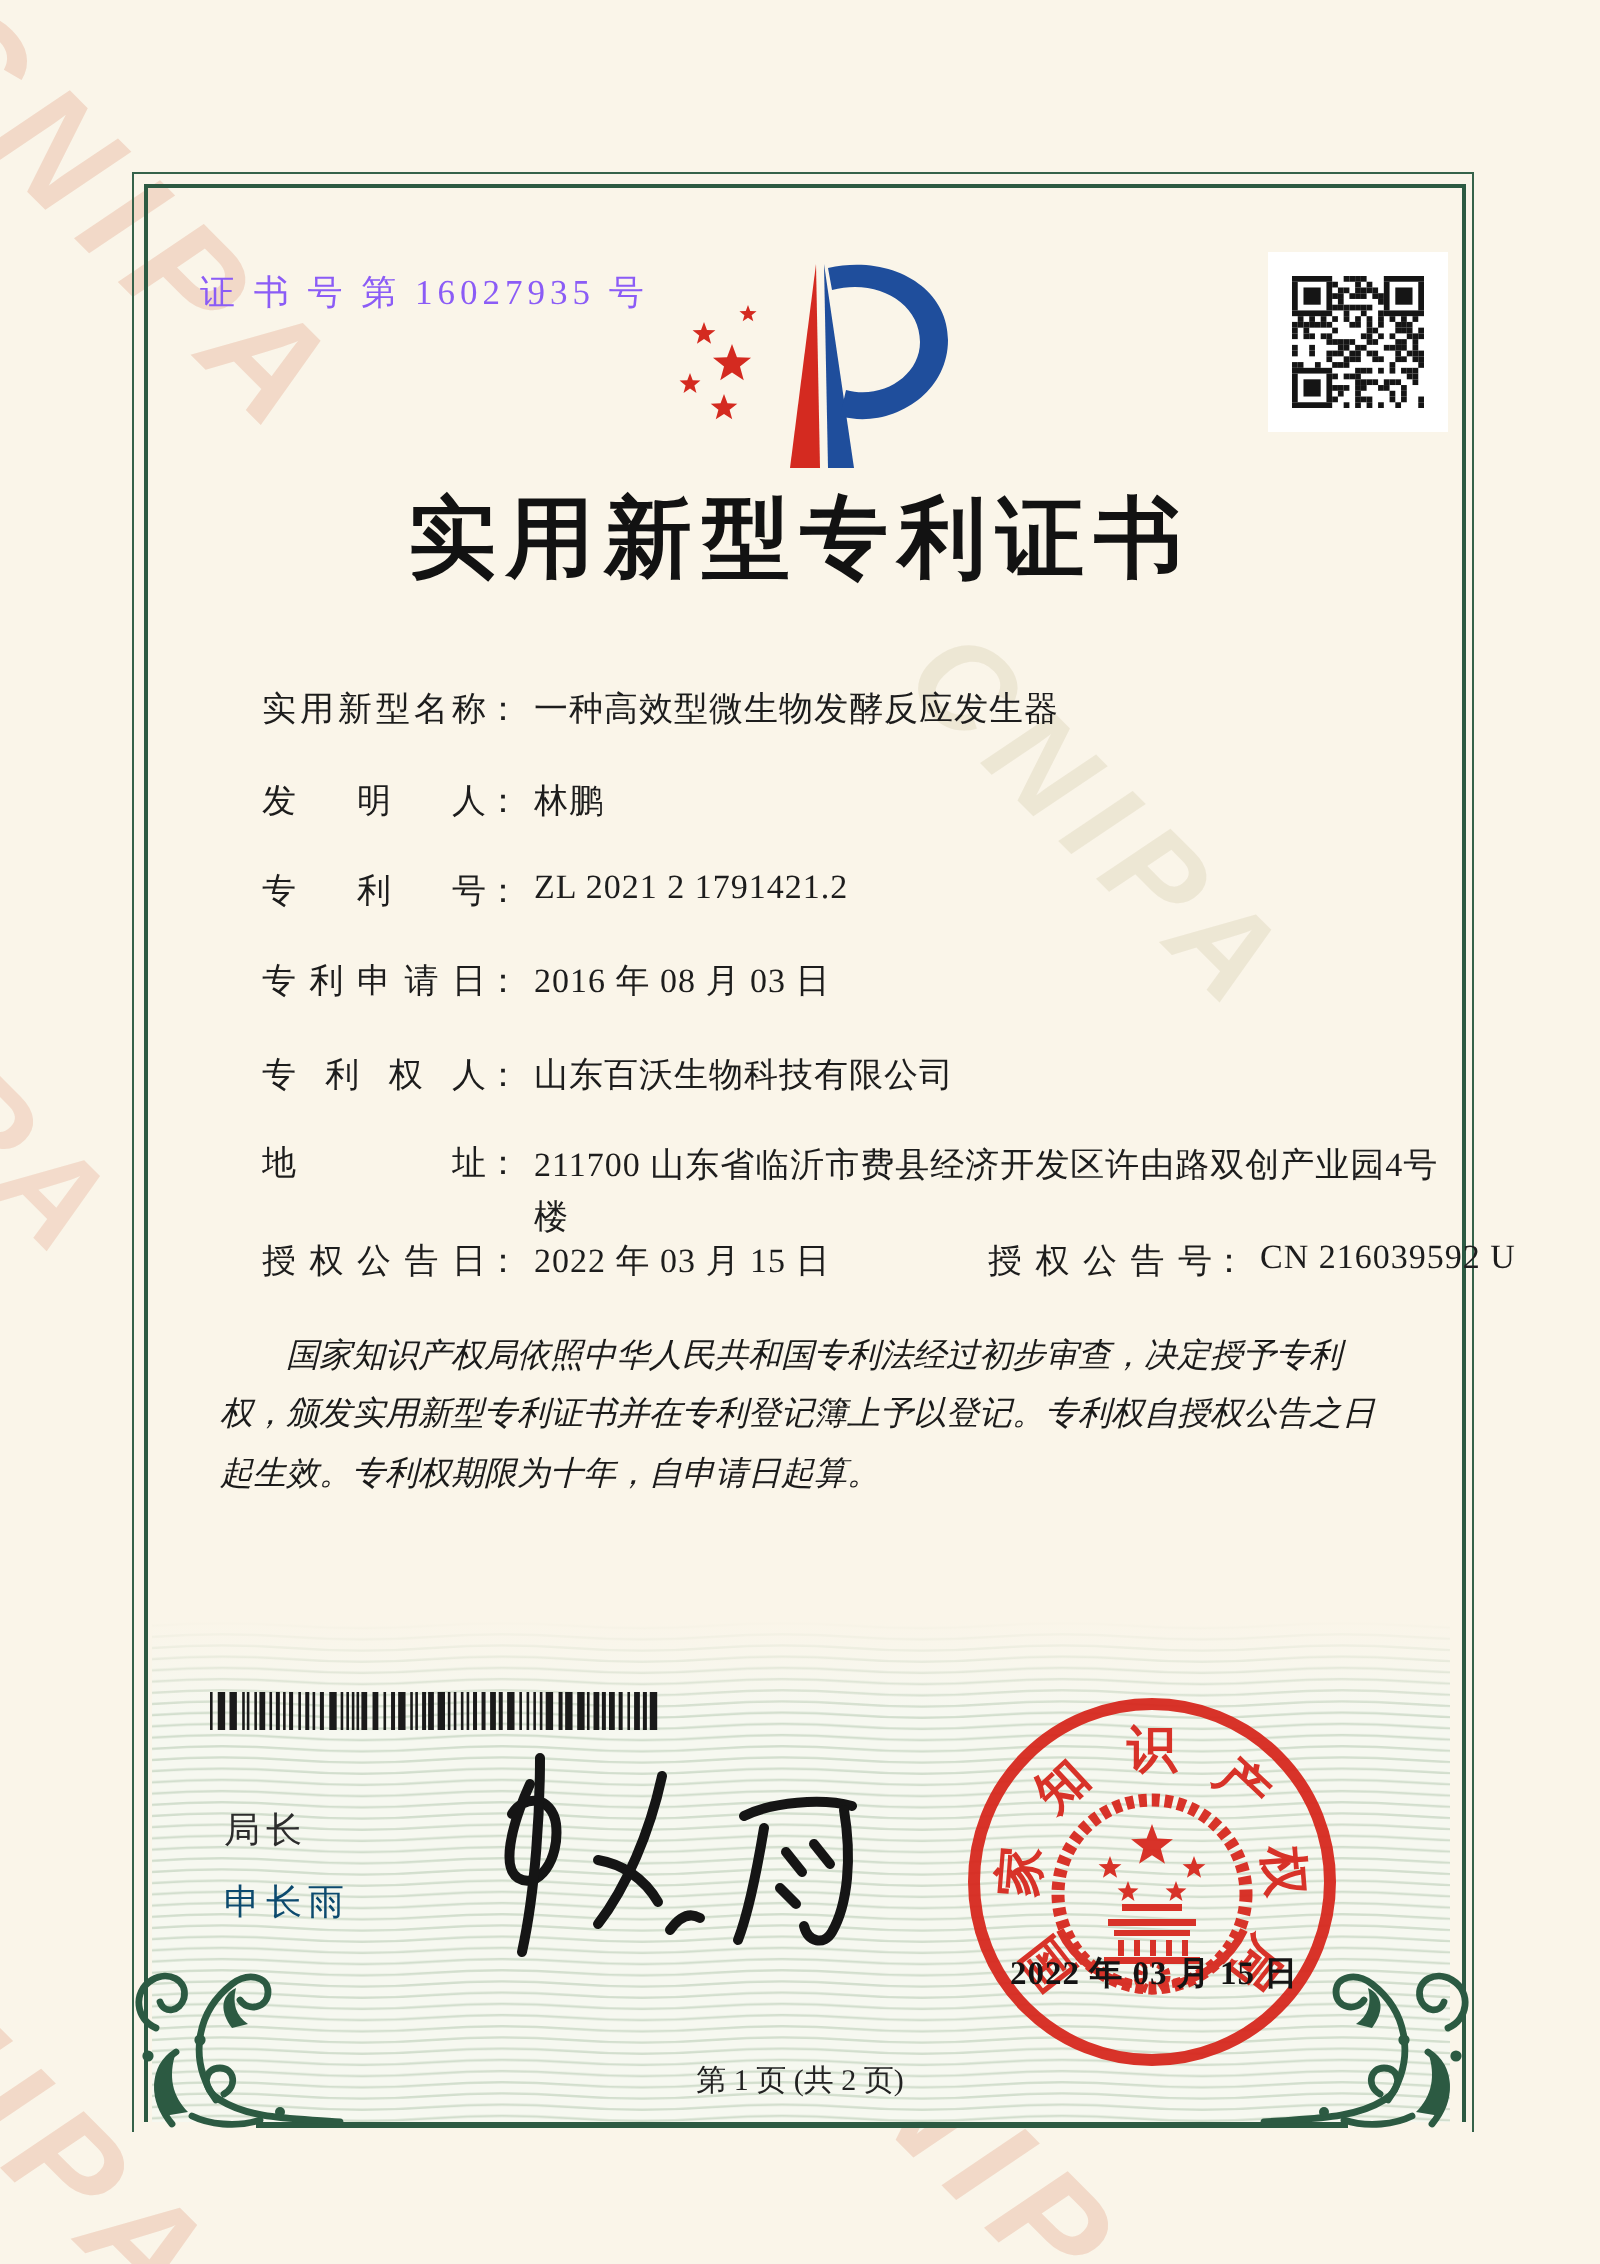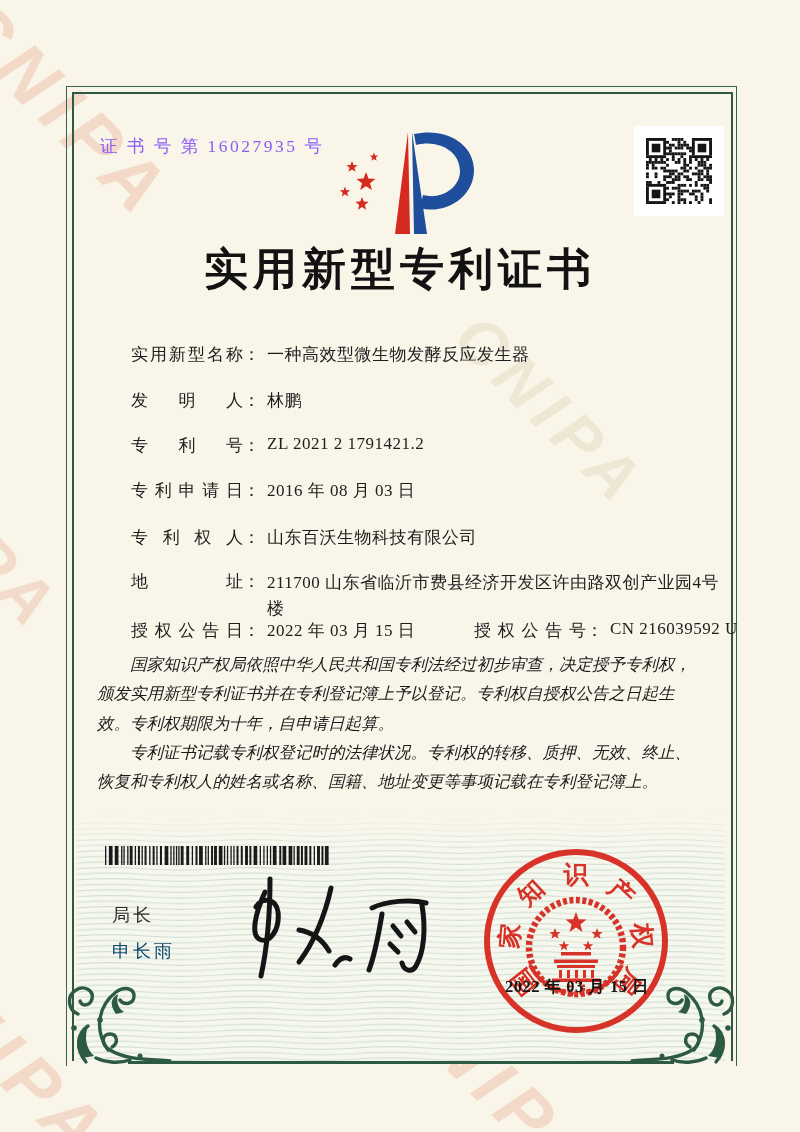--- a/index.html
+++ b/index.html
@@ -40,25 +40,25 @@
   .qrbox svg{position:absolute; left:12px; top:12px;}
   .title{position:absolute; left:0; top:240px; width:800px; text-align:center;
     font-size:44px; font-weight:bold; letter-spacing:5px; color:#121212;}
   
   .fields{position:absolute; left:100px; top:0; width:606px; font-size:17px;}
   .frow{position:absolute; left:0; width:606px; white-space:nowrap;margin-left:31px;}
   .flabel{display:inline-block; width:112px; text-align:justify; text-align-last:justify; vertical-align:top;}
   .fcolon{margin-right:7px; vertical-align:top;}
   .fvalue{letter-spacing:0.5px; vertical-align:top;}
   .fvalue-wrap{display:inline-block; width:462px; white-space:normal; line-height:1.5; letter-spacing:0.5px; vertical-align:top;}
-  .fpair2{position:absolute; left:343px; top:0; white-space:nowrap;}
+  .fpair2{position:absolute; left:363px; top:0; white-space:nowrap;}
   
   .legal{position:absolute; left:97px; top:650px; width:608px; font-size:16.5px;
     line-height:1.78; font-style:italic; color:#1b1b1b;}
-  .legal p{margin:0; text-indent:2em;}
+  .legal p{margin:13px; text-indent:2em;}
   
   .barcode{position:absolute; left:105px; top:846px; width:226px; height:19px;}
   .signer-title{position:absolute; left:112px; top:903px; font-family:"Liberation Sans","DejaVu Sans",sans-serif;
     font-size:18px; letter-spacing:3px; color:#2c2c2c;}
   .signer-name{position:absolute; left:112px; top:939px; font-family:"Liberation Sans","DejaVu Sans",sans-serif;
     font-size:18px; letter-spacing:3px; color:#0c4a6e;}
   .sig{position:absolute; left:225px; top:872px; width:215px; height:115px;}
   .seal{position:absolute; left:478px; top:843px; width:196px; height:196px; opacity:.94;}
   .seal-date{position:absolute; left:492px; top:976px; width:170px; text-align:center;
     font-size:16.5px; font-weight:bold; letter-spacing:0.5px; color:#141414;}
@@ -362,21 +362,20 @@
     <div class="frow" style="top:619px">
       <span class="flabel">授权公告日</span><span class="fcolon">：</span><span class="fvalue">2022 年 03 月 15 日</span>
       <span class="fpair2">
         <span class="flabel">授权公告号</span><span class="fcolon">：</span><span class="fvalue">CN 216039592 U</span>
       </span>
     </div>
   </div>
 
   <div class="legal">
     <p>国家知识产权局依照中华人民共和国专利法经过初步审查，决定授予专利权，颁发实用新型专利证书并在专利登记簿上予以登记。专利权自授权公告之日起生效。专利权期限为十年，自申请日起算。</p>
-    <p>专利证书记载专利权登记时的法律状况。专利权的转移、质押、无效、终止、恢复和专利权人的姓名或名称、国籍、地址变更等事项记载在专利登记簿上。</p>
   </div>
 
   <svg class="barcode" id="barcode-svg" viewBox="0 0 226 19">
       <rect x="0" y="0" width="1.3" height="19" fill="#1a1a1a"></rect>
       <rect x="3.8737417221069332" y="0" width="3.7" height="19" fill="#1a1a1a"></rect>
       <rect x="9.74421739578247" y="0" width="3.7" height="19" fill="#1a1a1a"></rect>
       <rect x="16.093020629882812" y="0" width="1.3" height="19" fill="#1a1a1a"></rect>
       <rect x="18.401959896087646" y="0" width="1.3" height="19" fill="#1a1a1a"></rect>
       <rect x="22.176874446868897" y="0" width="1.3" height="19" fill="#1a1a1a"></rect>
       <rect x="24.70255079269409" y="0" width="2.9" height="19" fill="#1a1a1a"></rect>
@@ -478,14 +477,15 @@
       <rect x="7" y="23" width="3" height="8" stroke="none"></rect>
       <rect x="15" y="23" width="3" height="8" stroke="none"></rect>
       <rect x="-24" y="31.5" width="48" height="3.5" stroke="none"></rect>
       <circle cy="41" r="7" fill="none" stroke-width="4.5" stroke-dasharray="2.5 2"></circle>
       <path d="M-46,18 C-39,33 -24,43 -10,45" fill="none" stroke-width="4"></path>
       <path d="M46,18 C39,33 24,43 10,45" fill="none" stroke-width="4"></path>
     </g>
   </svg>
   <div class="seal-date">2022 年 03 月 15 日</div>
 
+  <div class="pageinfo">第 1 页 (共 2 页)</div>
 
 </div>
 
 </body></html>

